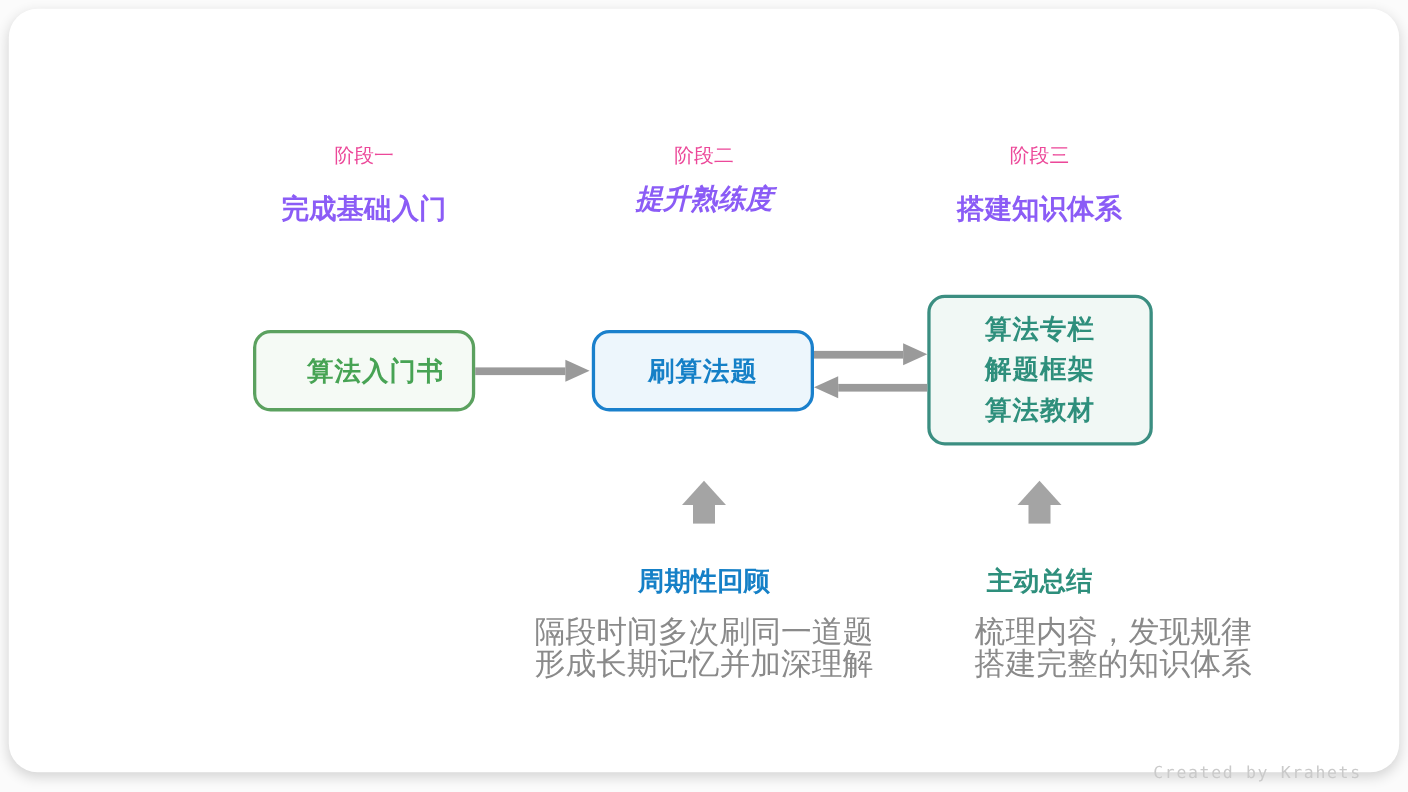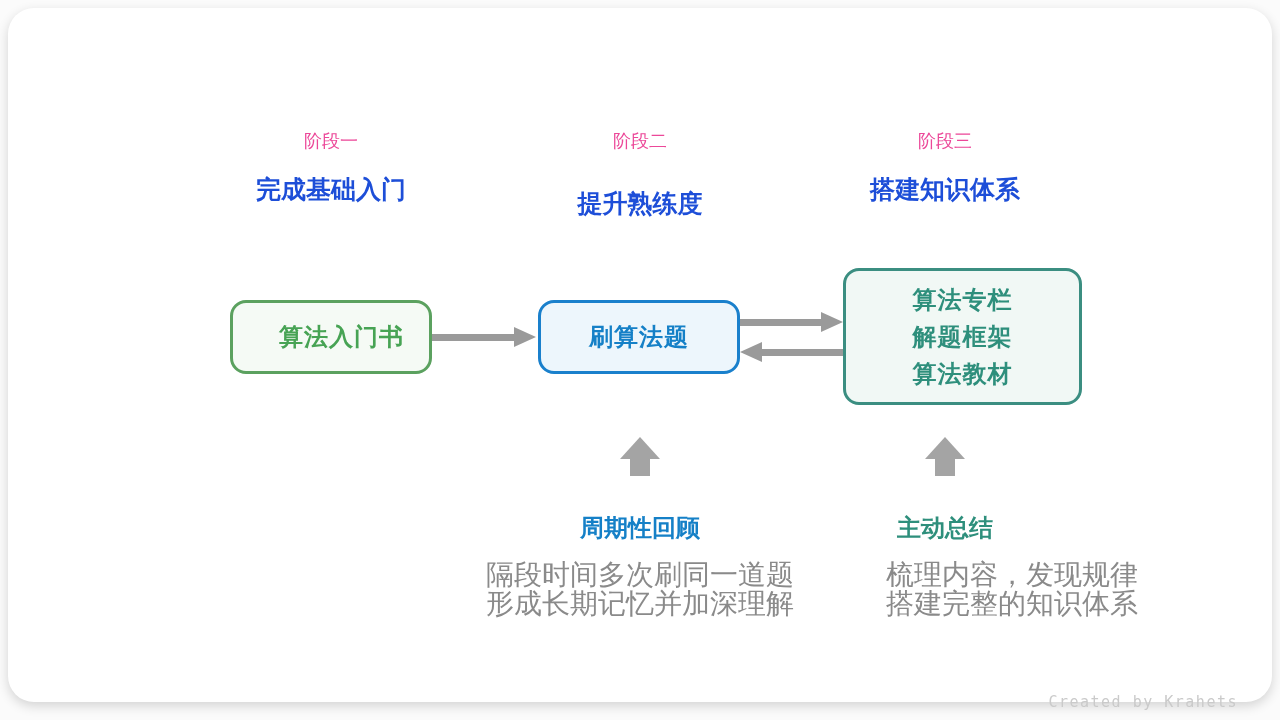--- a/index.html
+++ b/index.html
@@ -24,21 +24,21 @@
   .abs { position: absolute; }
   .centered { transform: translateX(-50%); white-space: nowrap; }
 
   .stage-title {
     font-size: 18px;
     color: #ec4899;
     font-weight: 400;
   }
   .stage-subtitle {
     font-size: 25px;
-    color: #1d4ed8;
+    color: #8b5cf6;
     font-weight: 700;
   }
 
   .node {
     box-sizing: border-box;
     border-radius: 16px;
     display: flex;
     flex-direction: column;
     align-items: center;
     justify-content: center;
@@ -95,34 +95,34 @@
 </style>
 </head>
 <body>
 
 <div class="card">
 
   <div class="abs centered stage-title" style="left:323px; top:121px;">阶段一</div>
   <div class="abs centered stage-subtitle" style="left:323px; top:165px;">完成基础入门</div>
 
   <div class="abs centered stage-title" style="left:632px; top:121px;">阶段二</div>
-  <div class="abs centered stage-subtitle" style="left:632px; top:179px;">提升熟练度</div>
+  <div class="abs centered stage-subtitle" style="left:632px; top:156px;font-style:italic;">提升熟练度</div>
 
   <div class="abs centered stage-title" style="left:937px; top:121px;">阶段三</div>
   <div class="abs centered stage-subtitle" style="left:937px; top:165px;">搭建知识体系</div>
 
   <div class="abs node node-green" style="left:222px; top:292px; width:202px; height:74px;">
     <span class="node-line">算法入门书</span>
   </div>
 
   <div class="abs node node-blue" style="left:530px; top:292px; width:202px; height:74px;">
     <span class="node-line">刷算法题</span>
   </div>
 
-  <div class="abs node node-teal" style="left:835px; top:260px; width:239px; height:137px;">
+  <div class="abs node node-teal" style="left:835px; top:260px; width:205px; height:137px;">
     <span class="node-line">算法专栏</span>
     <span class="node-line">解题框架</span>
     <span class="node-line">算法教材</span>
   </div>
 
   <div>
     <div class="abs h-line" style="left:424px; top:326px; width:82px;"></div>
     <div class="abs head-right" style="left:506px; top:319px;"></div>
   </div>
 

